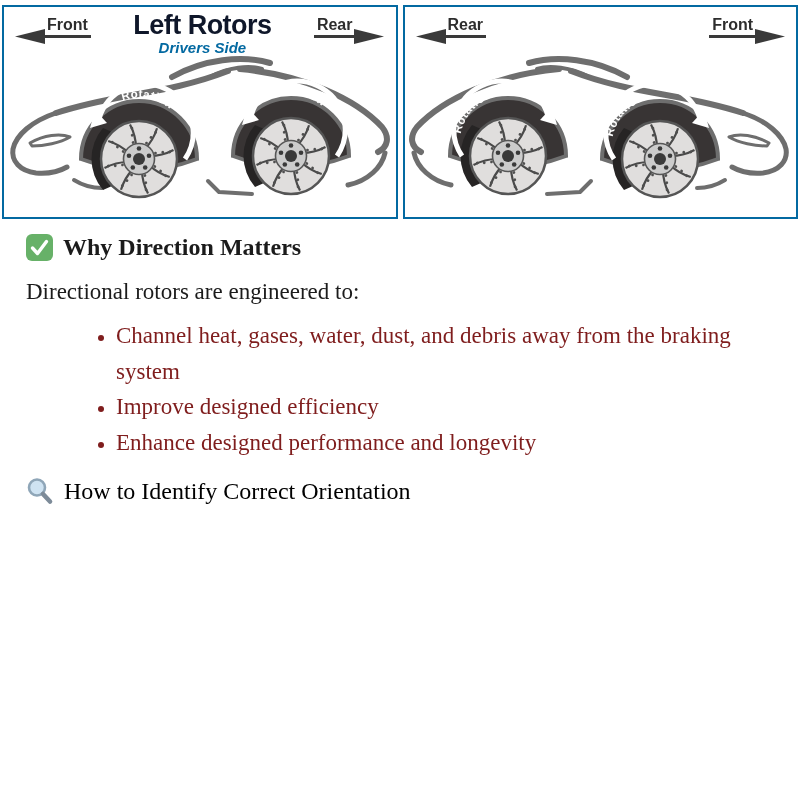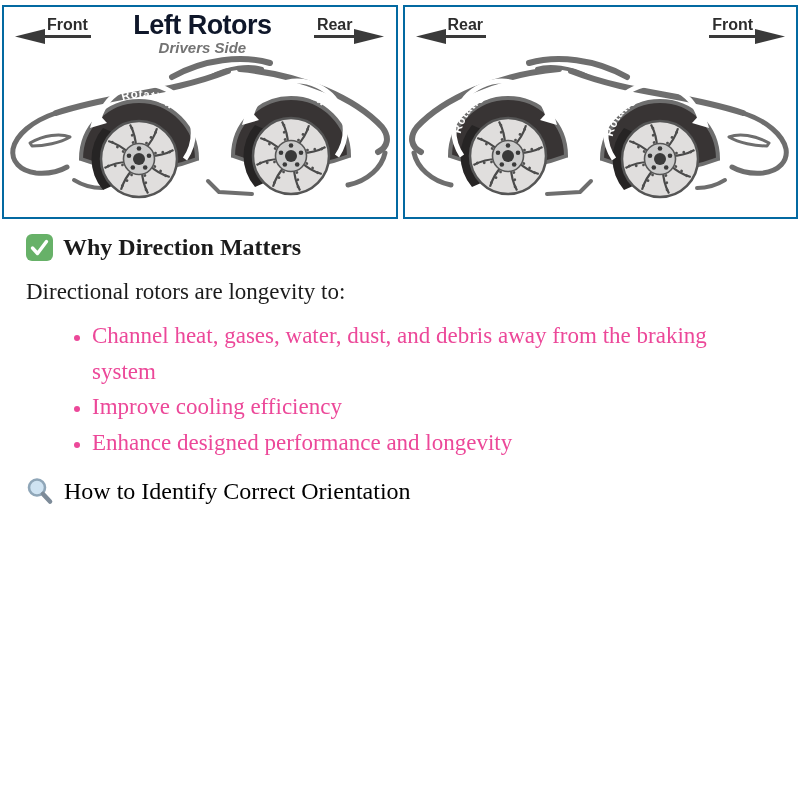--- a/index.html
+++ b/index.html
@@ -9,38 +9,38 @@
   .figure { display:flex; gap:5px; padding:5px 2px 0 2px; height:219px; }
   .panel { flex:1; border:2px solid #0369a1; background:#fff; position:relative; overflow:hidden; }
   .panel-header { display:flex; justify-content:space-between; align-items:flex-start; padding:5px 10px 0 10px; height:46px; font-family:"Liberation Sans", sans-serif; }
   .dir-label { position:relative; margin-top:4px; font-weight:bold; font-size:16px; color:#2d2d2d; border-bottom:3px solid #3a3a3a; padding:0 3px 0 3px; height:22px; }
   .dir-label.left-arrow  { margin-left:30px; }
   .dir-label.right-arrow { margin-right:30px; }
   .tri { position:absolute; bottom:-10px; width:30px; height:17px; }
   .tri.l { left:-29px; } .tri.r { right:-29px; }
   .title-block { text-align:center; line-height:1; }
   .panel-title { font-weight:bold; font-size:27px; letter-spacing:-0.5px; color:#0f172a; }
-  .panel-sub { font-weight:bold; font-style:italic; font-size:15px; color:#737373; margin-top:1px; }
+  .panel-sub { font-weight:bold; font-style:italic; font-size:15px; color:#0369a1; margin-top:1px; }
   .car-area { position:absolute; left:0; right:0; top:46px; bottom:0; }
   .car-area svg.body { position:absolute; left:0; top:0; }
   svg.body.mirror { transform:scaleX(-1); }
   .rotor-svg, .rot-svg { position:absolute; }
 
   
   .article { padding:0 26px; }
   .article p.intro { margin-top:12px; font-size:23px; line-height:36px; max-width:736px; }
   .h-row { display:flex; align-items:center; gap:10px; }
   .h-check { margin-top:15px; }
   .h-check .h-text { font-size:24px; font-weight:bold; }
   .h-search { margin-top:17px; }
   .h-search .h-text { font-size:24px; font-weight:normal; color:#000000; }
   .lead { margin-top:13px; font-size:23px; line-height:36px; }
   ul { margin-top:8px; list-style:disc outside; padding-left:66px; }
   ul.list2 { margin-top:14px; }
-  li { font-size:23px; line-height:35.5px; max-width:645px; color:#ec4899; }
+  li { font-size:23px; line-height:35.5px; max-width:645px; color:#7f1d1d;margin-left:24px; }
   li::marker { font-size:19px; }
 
   
   .check-emoji { display:inline-block; width:27px; height:27px; background:#67b168; border-radius:6px; position:relative; flex:0 0 auto; }
   .check-emoji svg { position:absolute; inset:0; }
   .mag-emoji { display:inline-block; width:28px; height:28px; position:relative; flex:0 0 auto; }
 </style>
 </head>
 <body>
 
@@ -187,25 +187,25 @@
 
   <div class="h-row h-check">
     <span class="check-emoji">
       <svg viewBox="0 0 27 27">
           <path d="M 6.5 14 L 11.5 19.5 L 20.5 7.5" stroke="#ffffff" stroke-width="3.4" fill="none" stroke-linecap="round" stroke-linejoin="round"></path>
         </svg>
     </span>
     <span class="h-text">Why Direction Matters</span>
   </div>
 
-  <p class="lead">Directional rotors are longevity to:</p>
+  <p class="lead">Directional rotors are engineered to:</p>
 
   <ul class="list1">
     <li>Channel heat, gases, water, dust, and debris away from the braking system</li>
-    <li>Improve cooling efficiency</li>
+    <li>Improve designed efficiency</li>
     <li>Enhance designed performance and longevity</li>
   </ul>
 
   <div class="h-row h-search">
     <span class="mag-emoji">
       <svg viewBox="0 0 28 28" width="28" height="28">
         <circle cx="11" cy="10.5" r="8" fill="#cfe3f2" stroke="#8fa6b8" stroke-width="2.6"></circle>
         <line x1="17" y1="17" x2="24" y2="24.5" stroke="#7d8b99" stroke-width="4.6" stroke-linecap="round"></line>
       </svg>
     </span>

